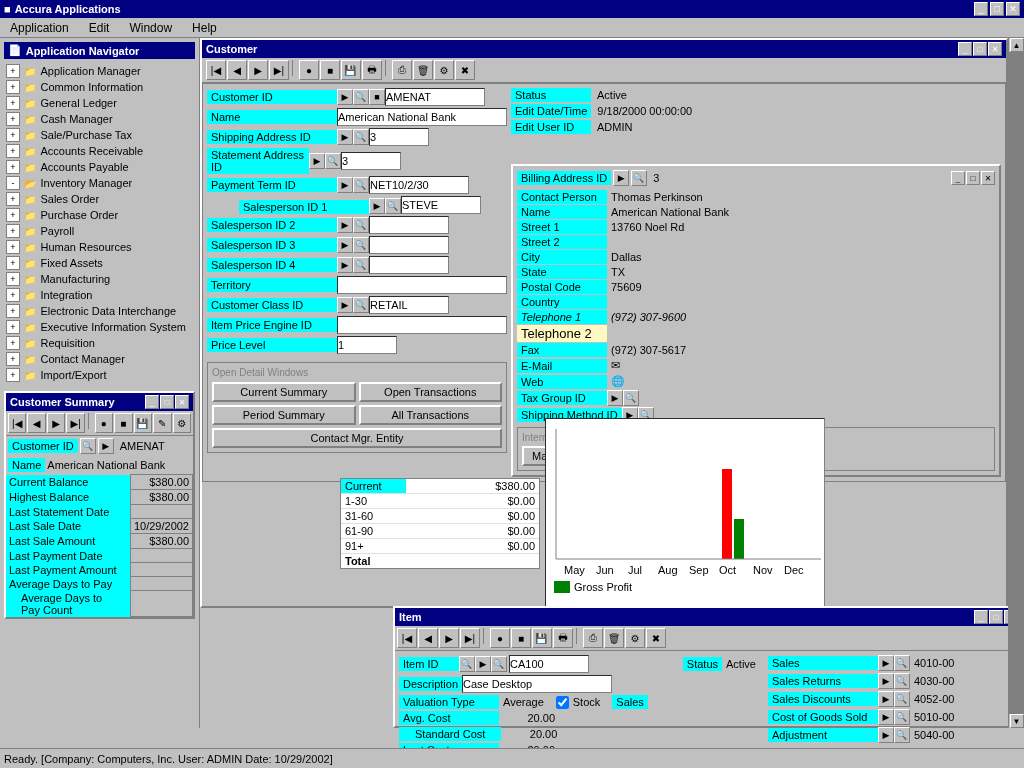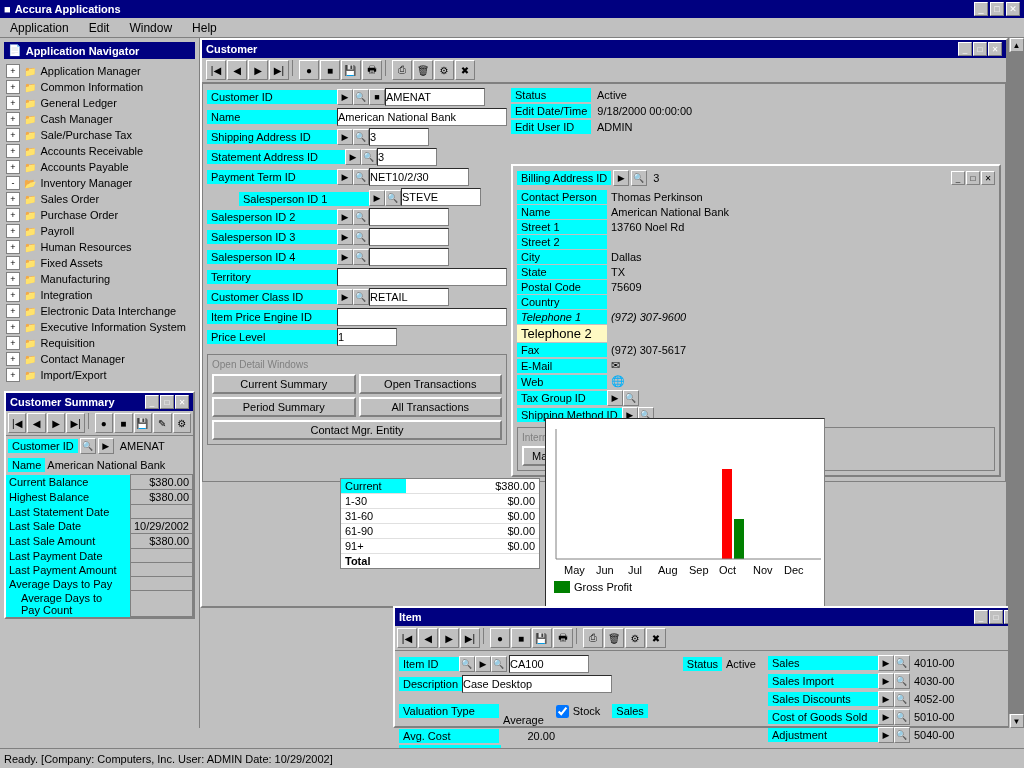--- a/index.html
+++ b/index.html
@@ -297,21 +297,21 @@
           </div>
 
           <div style="display:flex; align-items:center; margin-bottom:2px;">
             <span style="background:#00ffff; padding:1px 4px; width:130px; font-size:11px; flex-shrink:0;">Shipping Address ID</span>
             <div class="small-btn">▶</div>
             <div class="small-btn">🔍</div>
             <input type="text" style="border: 1px inset rgb(128, 128, 128); background: white; font-size: 11px; height: 18px; width: 60px;" value="3">
           </div>
 
           <div style="display:flex; align-items:center; margin-bottom:2px;">
-            <span style="background:#00ffff; padding:1px 4px; width:138px; font-size:11px; flex-shrink:0;">Statement Address ID</span>
+            <span style="background:#00ffff; padding:1px 4px; width:102px; font-size:11px; flex-shrink:0;">Statement Address ID</span>
             <div class="small-btn">▶</div>
             <div class="small-btn">🔍</div>
             <input type="text" style="border: 1px inset rgb(128, 128, 128); background: white; font-size: 11px; height: 18px; width: 60px;" value="3">
           </div>
 
           <div style="display:flex; align-items:center; margin-bottom:2px;">
             <span style="background:#00ffff; padding:1px 4px; width:130px; font-size:11px; flex-shrink:0;">Payment Term ID</span>
             <div class="small-btn">▶</div>
             <div class="small-btn">🔍</div>
             <input type="text" style="border: 1px inset rgb(128, 128, 128); background: white; font-size: 11px; height: 18px; width: 100px;" value="NET10/2/30">
@@ -584,21 +584,21 @@
             <span style="padding:1px 4px; font-size:11px;">Active</span>
           </div>
 
           <div style="display:flex; align-items:center; margin-bottom:2px;">
             <span style="background:#00ffff; padding:1px 4px; font-size:11px; min-width:60px;">Description</span>
             <input type="text" style="border: 1px inset rgb(128, 128, 128); background: white; font-size: 11px; height: 18px; width: 150px;" value="Case Desktop">
           </div>
 
           <div style="display:flex; align-items:center; margin-bottom:2px;">
             <span style="background:#00ffff; padding:1px 4px; font-size:11px; min-width:100px;">Valuation Type</span>
-            <span style="padding:1px 4px; font-size:11px;margin-top:18px;">Average</span>
+            <span style="padding:1px 4px; font-size:11px;">Average</span>
             <input type="checkbox" checked="" style="margin-left: 8px;">
             <span style="font-size:11px; padding:1px 4px;">Stock</span>
             <span style="background:#00ffff; padding:1px 4px; font-size:11px; margin-left:8px;">Sales</span>
           </div>
 
           <div style="display:flex; align-items:center; margin-bottom:2px;">
             <span style="background:#00ffff; padding:1px 4px; font-size:11px; min-width:100px;">Avg. Cost</span>
             <span style="padding:1px 4px; font-size:11px; text-align:right; width:60px;">20.00</span>
           </div>
           <div style="display:flex; align-items:center; margin-bottom:2px;">
@@ -613,21 +613,21 @@
         </div>
 
         <div style="width:250px;">
           <div style="display:flex; align-items:center; margin-bottom:2px;">
             <span style="background:#00ffff; padding:1px 4px; font-size:11px; min-width:110px;">Sales</span>
             <div class="small-btn">▶</div>
             <div class="small-btn">🔍</div>
             <span style="padding:1px 4px; font-size:11px;">4010-00</span>
           </div>
           <div style="display:flex; align-items:center; margin-bottom:2px;">
-            <span style="background:#00ffff; padding:1px 4px; font-size:11px; min-width:110px;">Sales Import</span>
+            <span style="background:#00ffff; padding:1px 4px; font-size:11px; min-width:110px;">Sales Returns</span>
             <div class="small-btn">▶</div>
             <div class="small-btn">🔍</div>
             <span style="padding:1px 4px; font-size:11px;">4030-00</span>
           </div>
           <div style="display:flex; align-items:center; margin-bottom:2px;">
             <span style="background:#00ffff; padding:1px 4px; font-size:11px; min-width:110px;">Sales Discounts</span>
             <div class="small-btn">▶</div>
             <div class="small-btn">🔍</div>
             <span style="padding:1px 4px; font-size:11px;">4052-00</span>
           </div>

